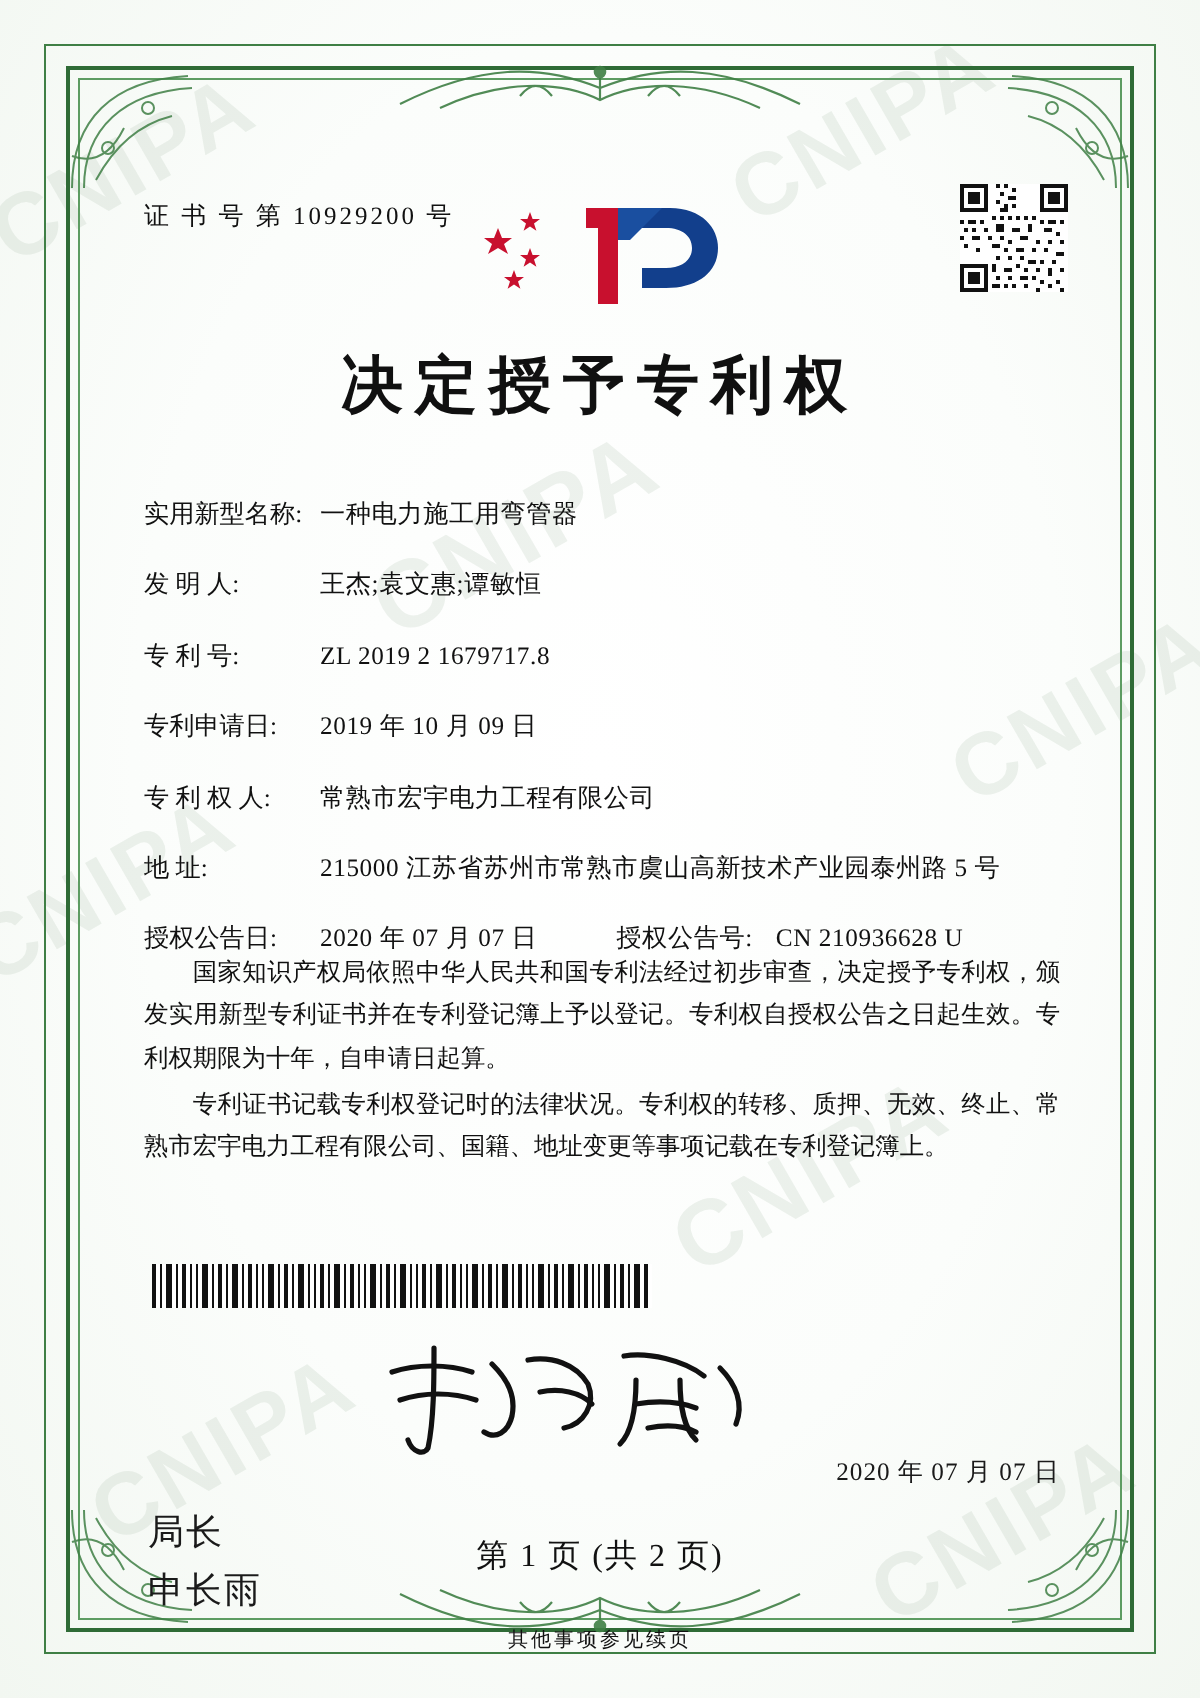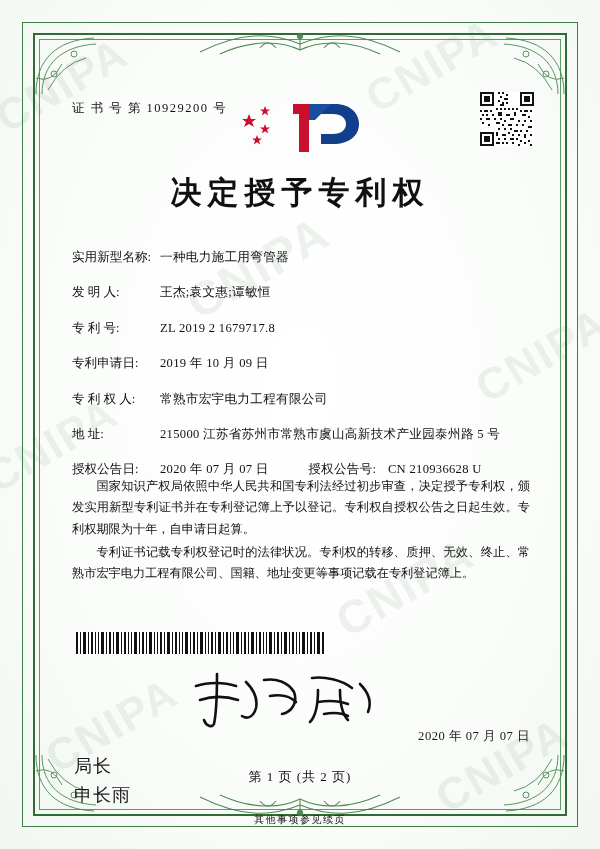--- a/index.html
+++ b/index.html
@@ -215,21 +215,21 @@
     top: 668px;
     font-size: 12.6px;
     letter-spacing: .5px;
   }
 
   .page-no {
     position: absolute;
     left: 0; right: 0;
     top: 708px;
     text-align: center;
-    font-size: 13px;
+    font-size: 16px;
     letter-spacing: 1px;
     color: #111;
   }
 
   .footer-note {
     position: absolute;
     left: 0; right: 0;
     bottom: 22px;
     text-align: center;
     font-size: 10px;

